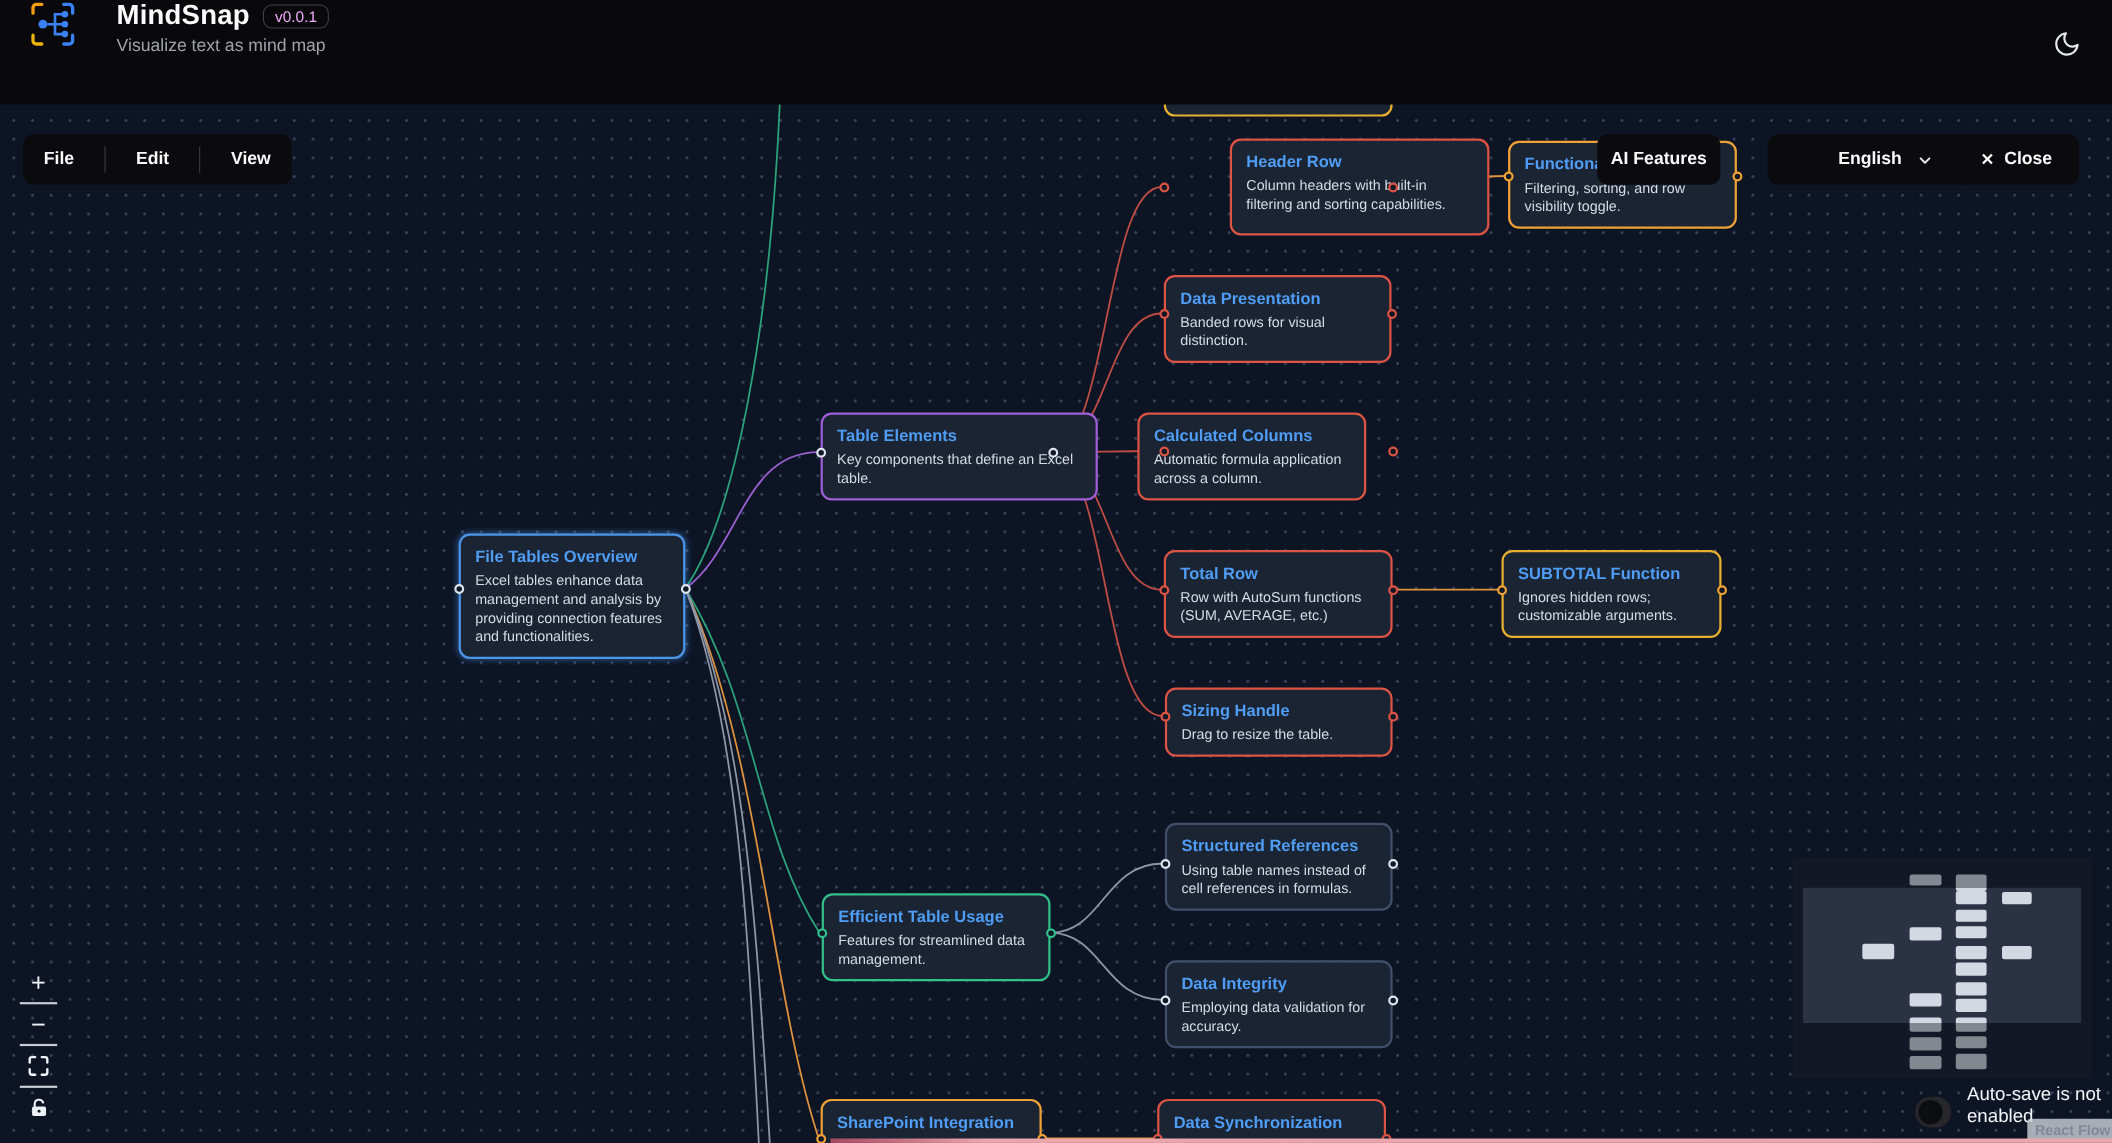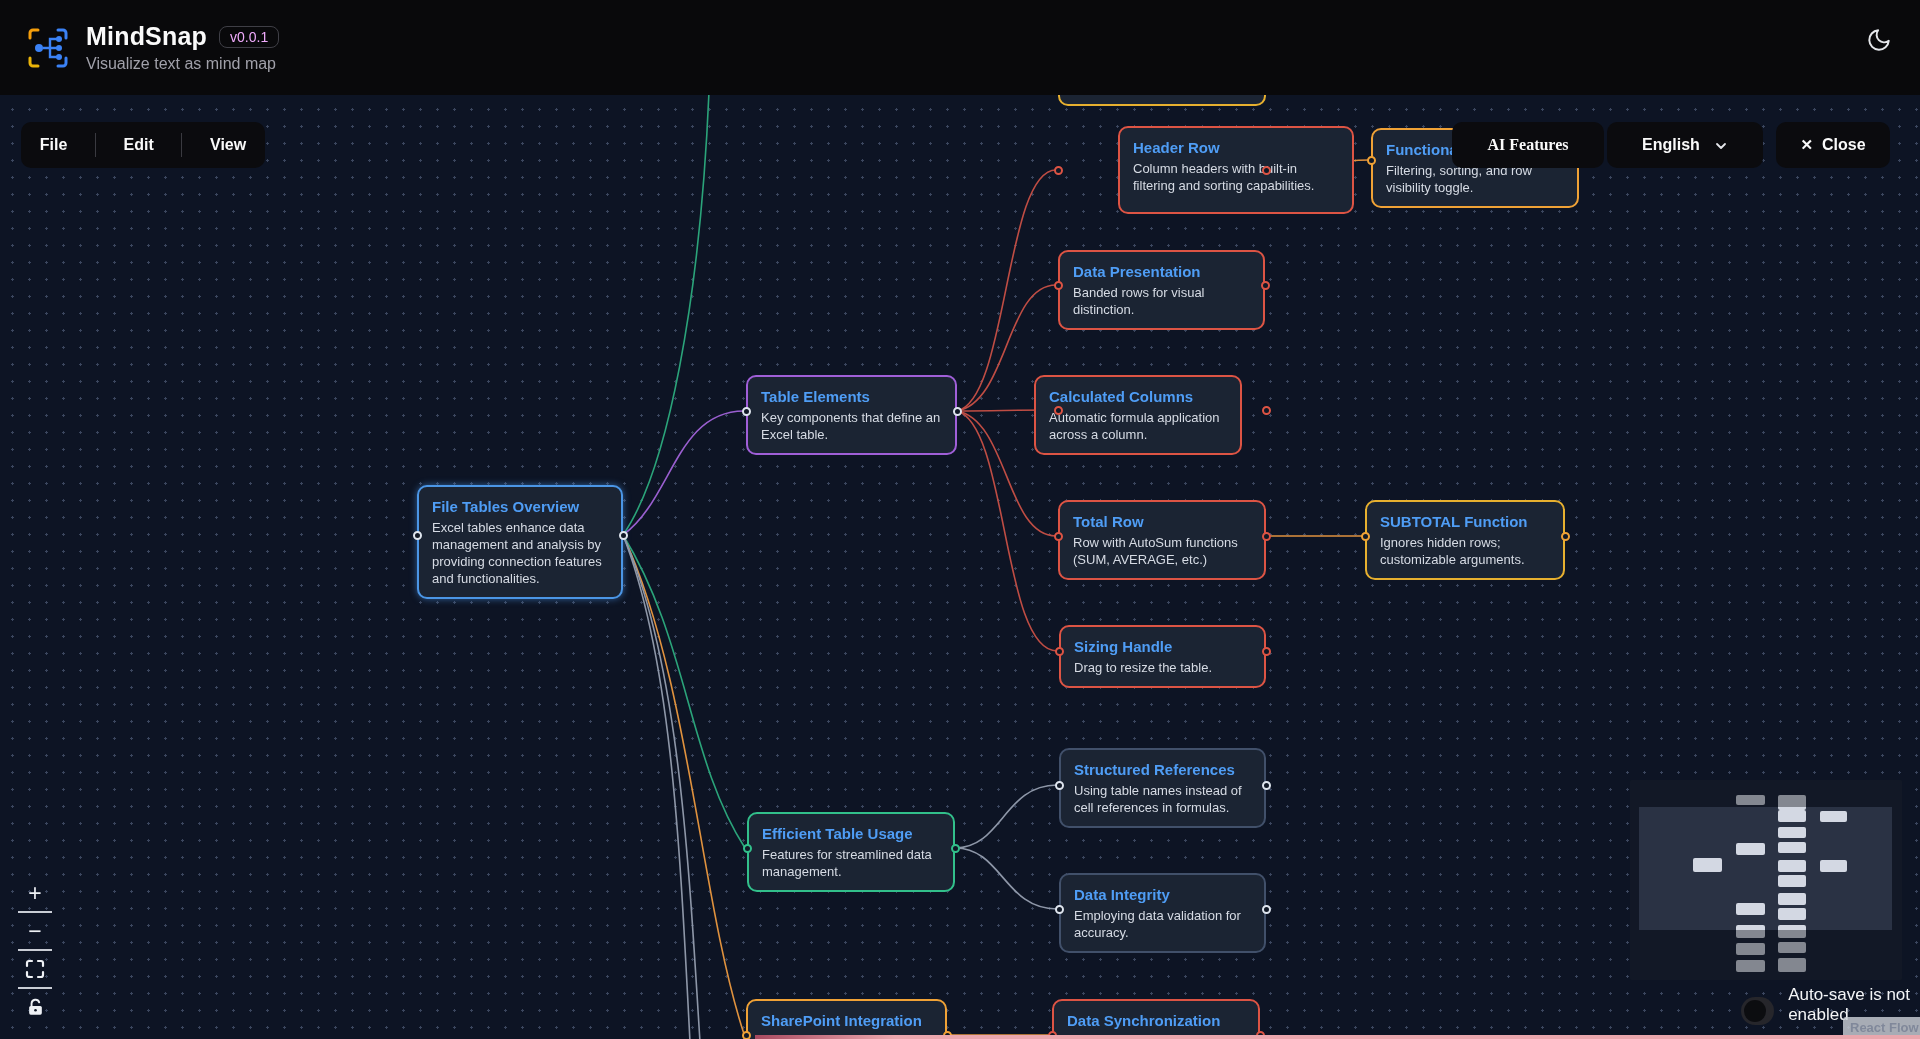--- a/index.html
+++ b/index.html
@@ -24,42 +24,42 @@
   .node .t{font-size:15px;font-weight:700;color:#4f9df5;margin-bottom:3px;line-height:19px;}
   .node .b{font-size:13px;color:#d6dbe4;line-height:17px;}
   .node.selected{box-shadow:0 0 7px rgba(79,157,245,.55);}
   .handle{
     position:absolute;width:9px;height:9px;border-radius:50%;
     background:#101826;border:2px solid #dfe5ee;box-sizing:border-box;z-index:6;
   }
   
   .header{
     position:absolute;left:0;top:0;width:1920px;height:95px;background:#09090b;
-    z-index:30;display:flex;align-items:center;
+    z-index:30;display:flex;align-items:flex-start;gap:20px;
   }
   .logo{width:44px;height:44px;margin-left:26px;position:relative;flex:0 0 auto;}
   .brand{margin-left:16px;}
   .brand-row{display:flex;align-items:center;gap:12px;}
   .app-name{font-size:25px;font-weight:700;color:#fafafa;letter-spacing:.2px;}
   .ver-badge{
     font-size:14px;color:#f0abfc;border:1px solid #3f3f46;border-radius:8px;
     padding:3px 10px;line-height:1;
   }
   .tagline{font-size:16px;color:#a1a1aa;margin-top:4px;}
   .moon{position:absolute;right:28px;top:27px;width:26px;height:26px;cursor:pointer;}
   
   .pillbar{
     position:absolute;background:#0b0b0e;border-radius:10px;height:46px;z-index:40;
     display:flex;align-items:center;color:#fafafa;font-weight:700;font-size:16px;
   }
   .menubar{left:21px;top:122px;width:244px;justify-content:space-around;}
   .menu-item{padding:0 10px;cursor:pointer;}
   .menu-sep{width:1px;height:24px;background:#3a3a40;}
-  .btn-ai{left:1452px;top:122px;width:152px;justify-content:center;font-family:Liberation Serif, serif;}
-  .btn-lang{left:1607px;top:122px;width:156px;justify-content:center;gap:14px;}
+  .btn-ai{left:1452px;top:122px;width:112px;justify-content:center;}
+  .btn-lang{left:1607px;top:122px;width:156px;justify-content:center;gap:14px;padding-left:29px;}
   .btn-close{left:1776px;top:122px;width:114px;justify-content:center;gap:9px;}
   .chev{width:14px;height:14px;margin-top:2px;}
   .x-ico{font-size:15px;font-weight:700;}
   
   .controls{position:absolute;left:18px;top:876px;width:34px;z-index:40;}
   .ctl-btn{
     width:34px;height:34px;display:flex;align-items:center;justify-content:center;
     color:#eef1f5;font-size:23px;font-weight:400;cursor:pointer;
   }
   .ctl-sep{height:2px;background:#c9cdd5;margin:1px 0;}
@@ -110,21 +110,21 @@
     <path d="M 955 848 C 1002 848, 1004 909, 1057 909" fill="none" stroke="#8e97a8" stroke-width="1.6"></path>
     <path d="M 947 1035 C 985 1035, 1010 1035, 1050 1035" fill="none" stroke="#e0923e" stroke-width="1.6"></path>
   </svg>
 <div id="node-layer">
     <div class="node selected" style="left: 417px; top: 485px; width: 206px; min-height: 100px; border-color: rgb(75, 150, 230);">
       <div class="t">File Tables Overview</div>
       <div class="b">Excel tables enhance data management and analysis by providing connection features and functionalities.</div>
     </div>
     <div class="handle" style="left: 412.5px; top: 530.5px; border-color: rgb(223, 229, 238);"></div>
     <div class="handle" style="left: 618.5px; top: 530.5px; border-color: rgb(223, 229, 238);"></div>
-    <div class="node" style="left: 746px; top: 375px; width: 211px; min-height: 72px; border-color: rgb(160, 95, 216);">
+    <div class="node" style="left: 746px; top: 375px; width: 252px; min-height: 72px; border-color: rgb(160, 95, 216);">
       <div class="t">Table Elements</div>
       <div class="b">Key components that define an Excel table.</div>
     </div>
     <div class="handle" style="left: 741.5px; top: 406.5px; border-color: rgb(223, 229, 238);"></div>
     <div class="handle" style="left: 952.5px; top: 406.5px; border-color: rgb(223, 229, 238);"></div>
     <div class="node" style="left: 1058px; top: 60px; width: 208px; min-height: 46px; border-color: rgb(231, 176, 47);">
       <div class="t"></div>
       <div class="b"></div>
     </div>
     <div class="node" style="left: 1118px; top: 126px; width: 236px; min-height: 88px; border-color: rgb(221, 84, 68);">

